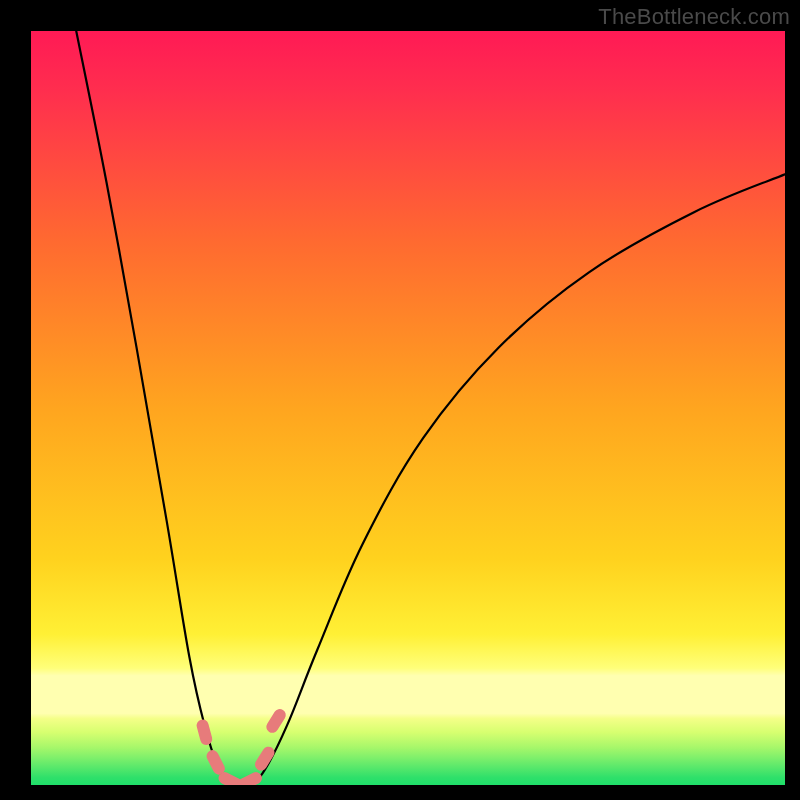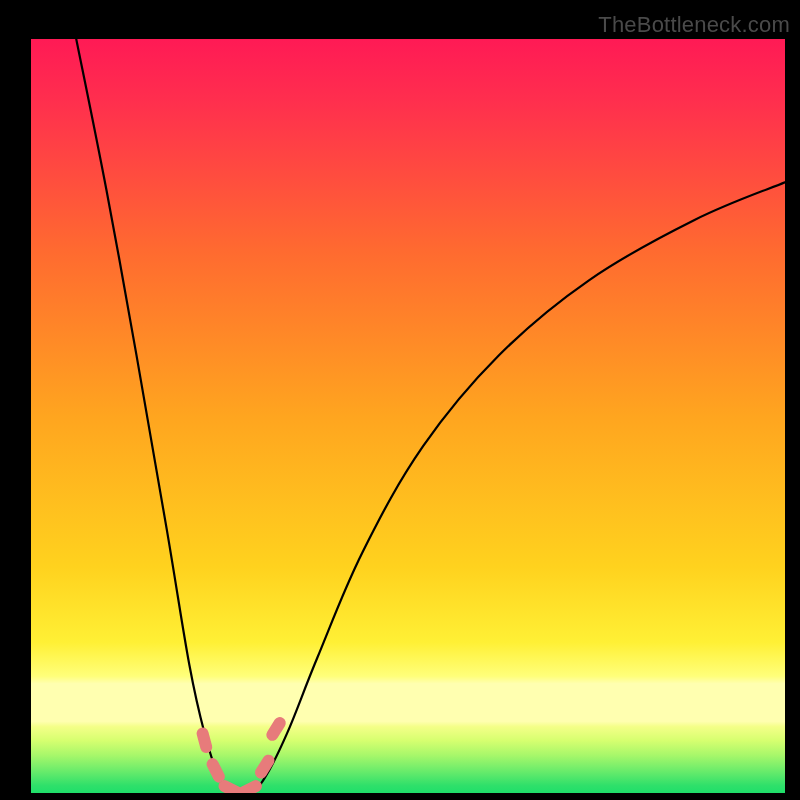--- a/index.html
+++ b/index.html
@@ -6,21 +6,21 @@
     margin: 0;
     padding: 0;
     width: 800px;
     height: 800px;
     background: #000;
     overflow: hidden;
   }
   .frame {
     position: absolute;
     left: 0;
-    top: 8px;
+    top: 0;
     width: 800px;
     height: 581px;
     background: #000;
   }
   .watermark {
     position: absolute;
     top: 4px;
     right: 10px;
     font-family: Arial, Helvetica, sans-serif;
     font-size: 22px;

